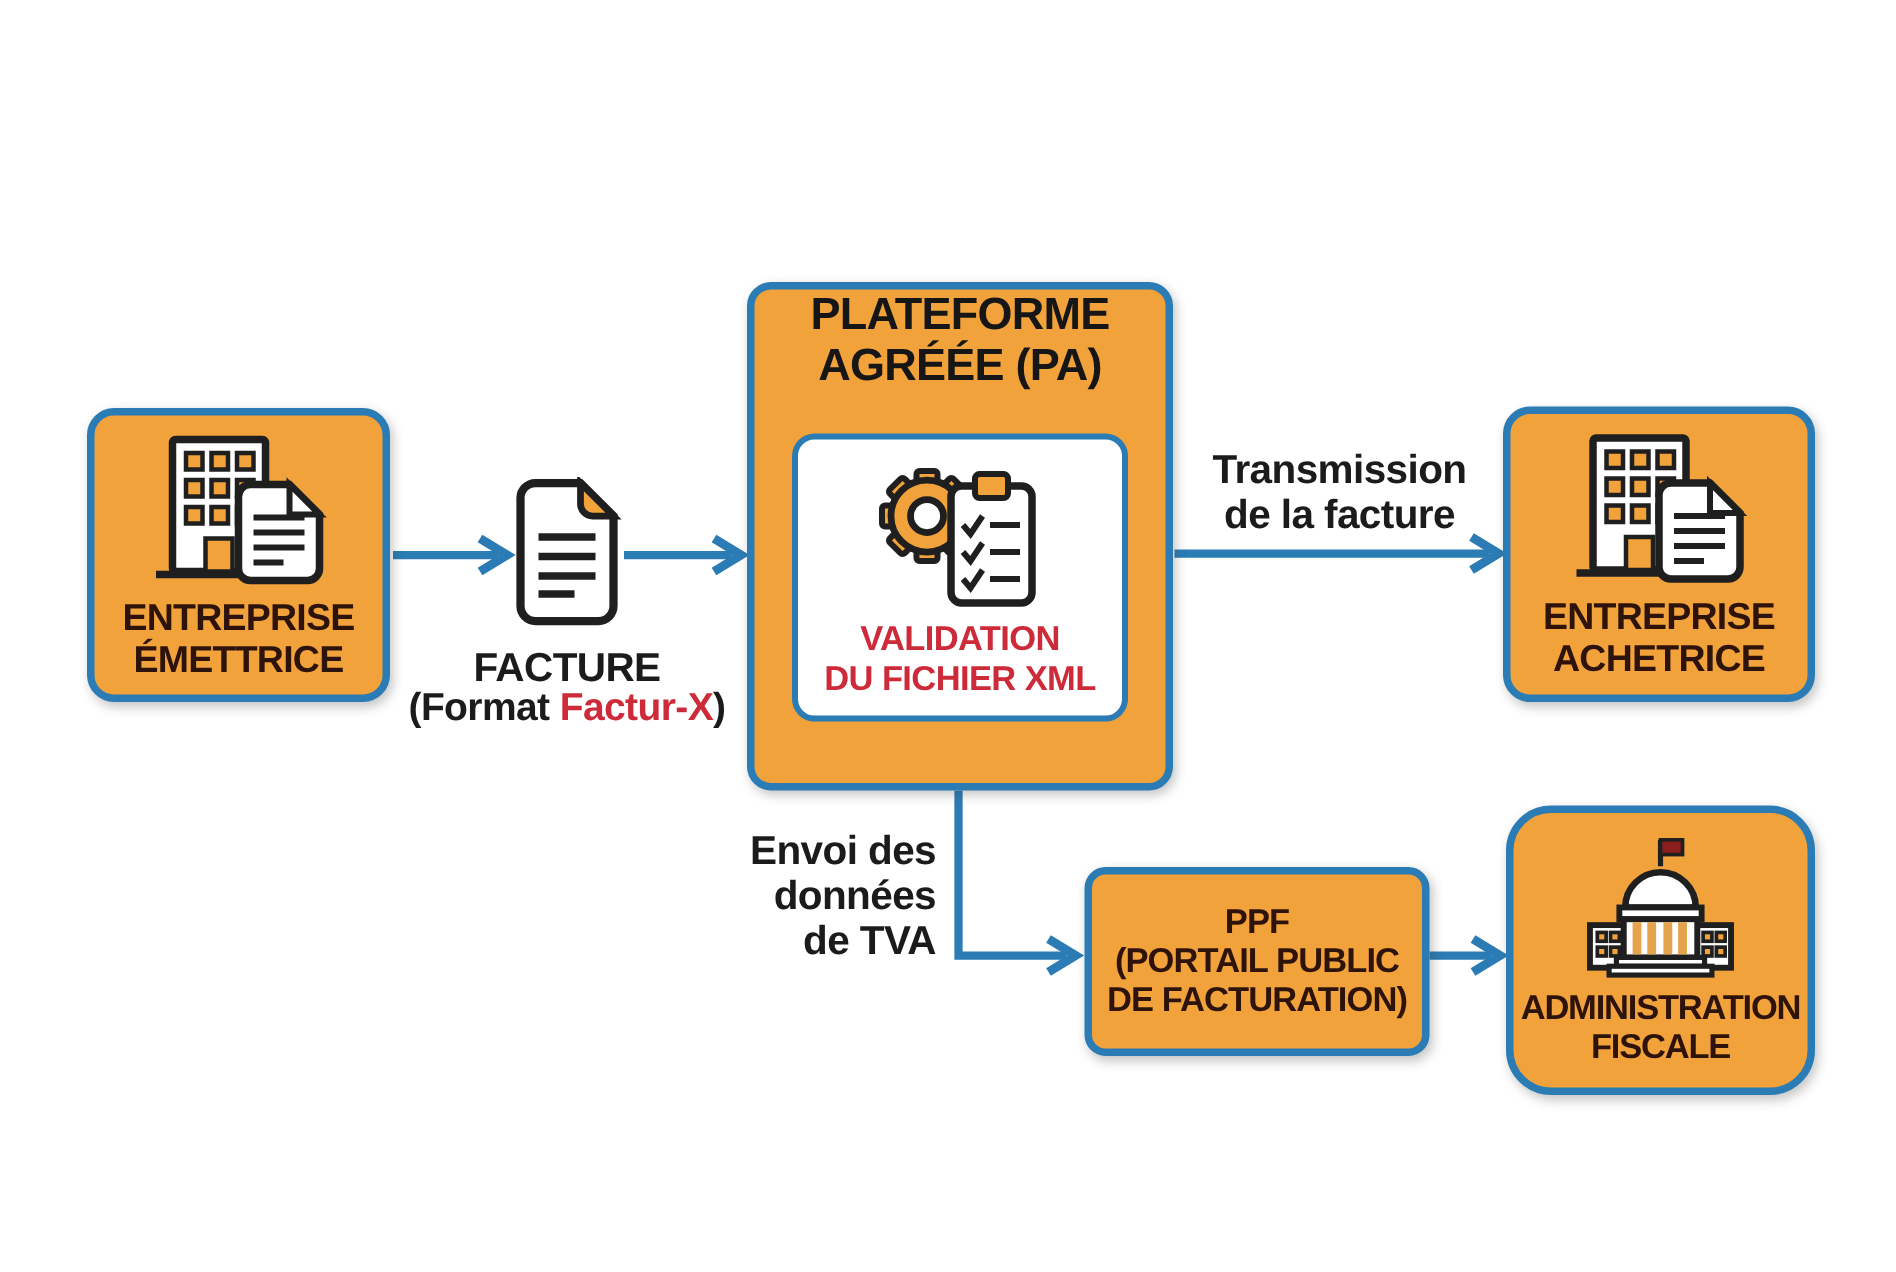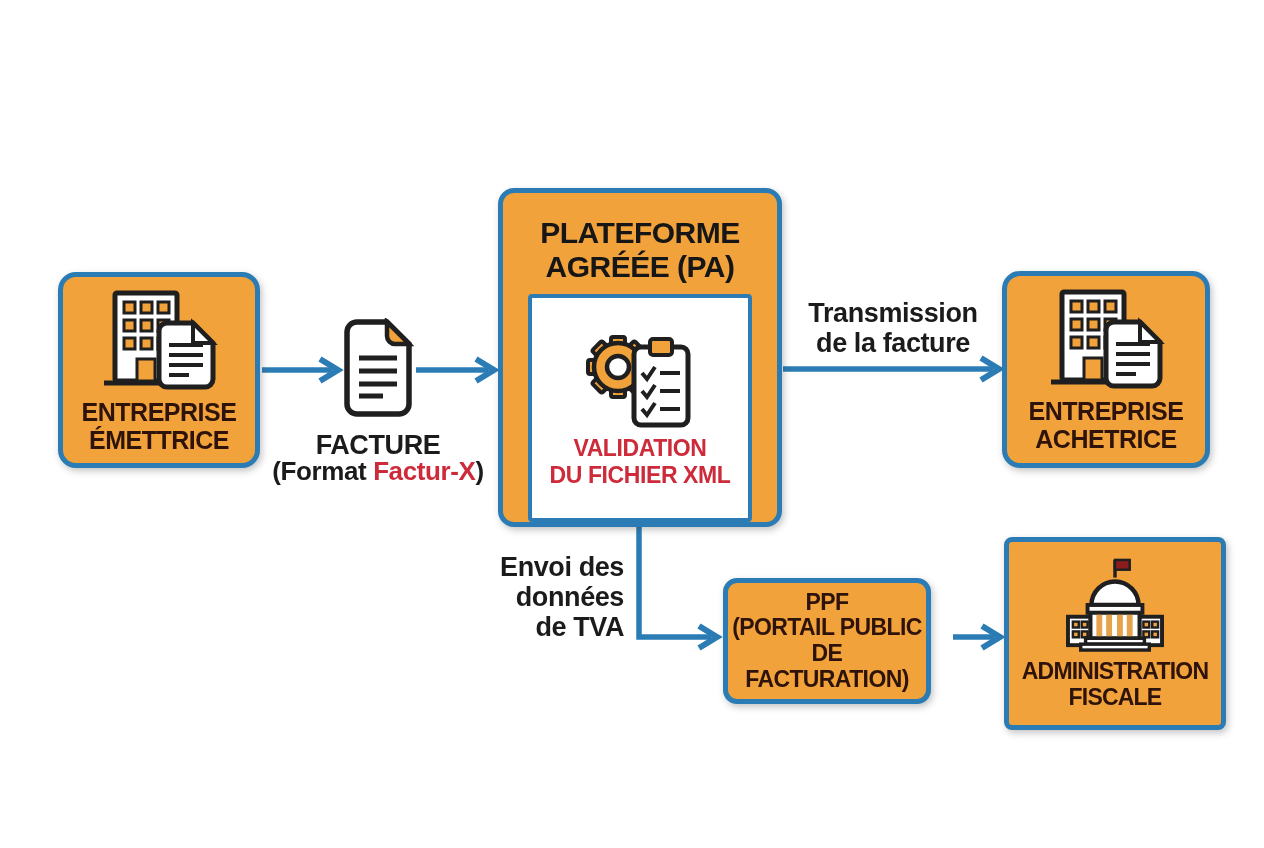--- a/index.html
+++ b/index.html
@@ -17,31 +17,31 @@
     display:flex;flex-direction:column;align-items:center;justify-content:center;
     text-align:center;box-sizing:border-box;
   }
   .ml{white-space:pre-line;}
   .node-label{
     font-weight:700;font-size:25px;line-height:1.12;color:var(--box-text);
     letter-spacing:-0.5px;
   }
   #node-emitter{left:58px;top:272px;width:202px;height:196px;border-radius:18px;}
   #node-buyer{left:1002px;top:271px;width:208px;height:197px;border-radius:18px;}
-  #node-pa{left:498px;top:188px;width:284px;height:339px;border-radius:16px;justify-content:flex-start;padding-top:23px;}
+  #node-pa{left:498px;top:188px;width:284px;height:339px;border-radius:16px;justify-content:flex-start;}
   .pa-title{font-weight:700;font-size:30px;line-height:1.13;color:#161616;letter-spacing:-0.5px;}
   .pa-inner{
-    margin-top:10px;width:224px;height:236px;background:#ffffff;
-    border:4px solid var(--blue);border-radius:4px;box-sizing:border-box;
+    margin-top:28px;width:224px;height:192px;background:#ffffff;
+    border:4px solid var(--blue);border-radius:15px;box-sizing:border-box;
     display:flex;flex-direction:column;align-items:center;justify-content:center;
   }
   .validation-label{font-weight:700;font-size:23px;line-height:1.15;color:var(--red);letter-spacing:-0.4px;margin-top:4px;}
-  #node-ppf{left:723px;top:578px;width:208px;height:126px;border-radius:14px;}
+  #node-ppf{left:723px;top:578px;width:230px;height:126px;border-radius:14px;}
   #node-ppf .node-label{font-size:23px;letter-spacing:-0.6px;}
-  #node-admin{left:1004px;top:537px;width:222px;height:193px;border-radius:8px;}
+  #node-admin{left:1004px;top:537px;width:206px;height:193px;border-radius:30px;}
   #node-admin .node-label{font-size:23px;letter-spacing:-0.8px;}
   .free-label{
     position:absolute;font-weight:700;color:var(--black);line-height:1.12;
     font-size:27px;letter-spacing:-0.4px;
   }
   #label-send-invoice{left:288px;top:249px;width:180px;text-align:center;}
   #label-invoice{left:288px;top:430px;width:180px;text-align:center;font-size:27px;}
   #label-invoice-format{left:258px;top:457px;width:240px;text-align:center;font-size:26px;}
   #label-invoice-format .fmt-red{color:var(--red);}
   #label-transmission{left:793px;top:298px;width:200px;text-align:center;}

